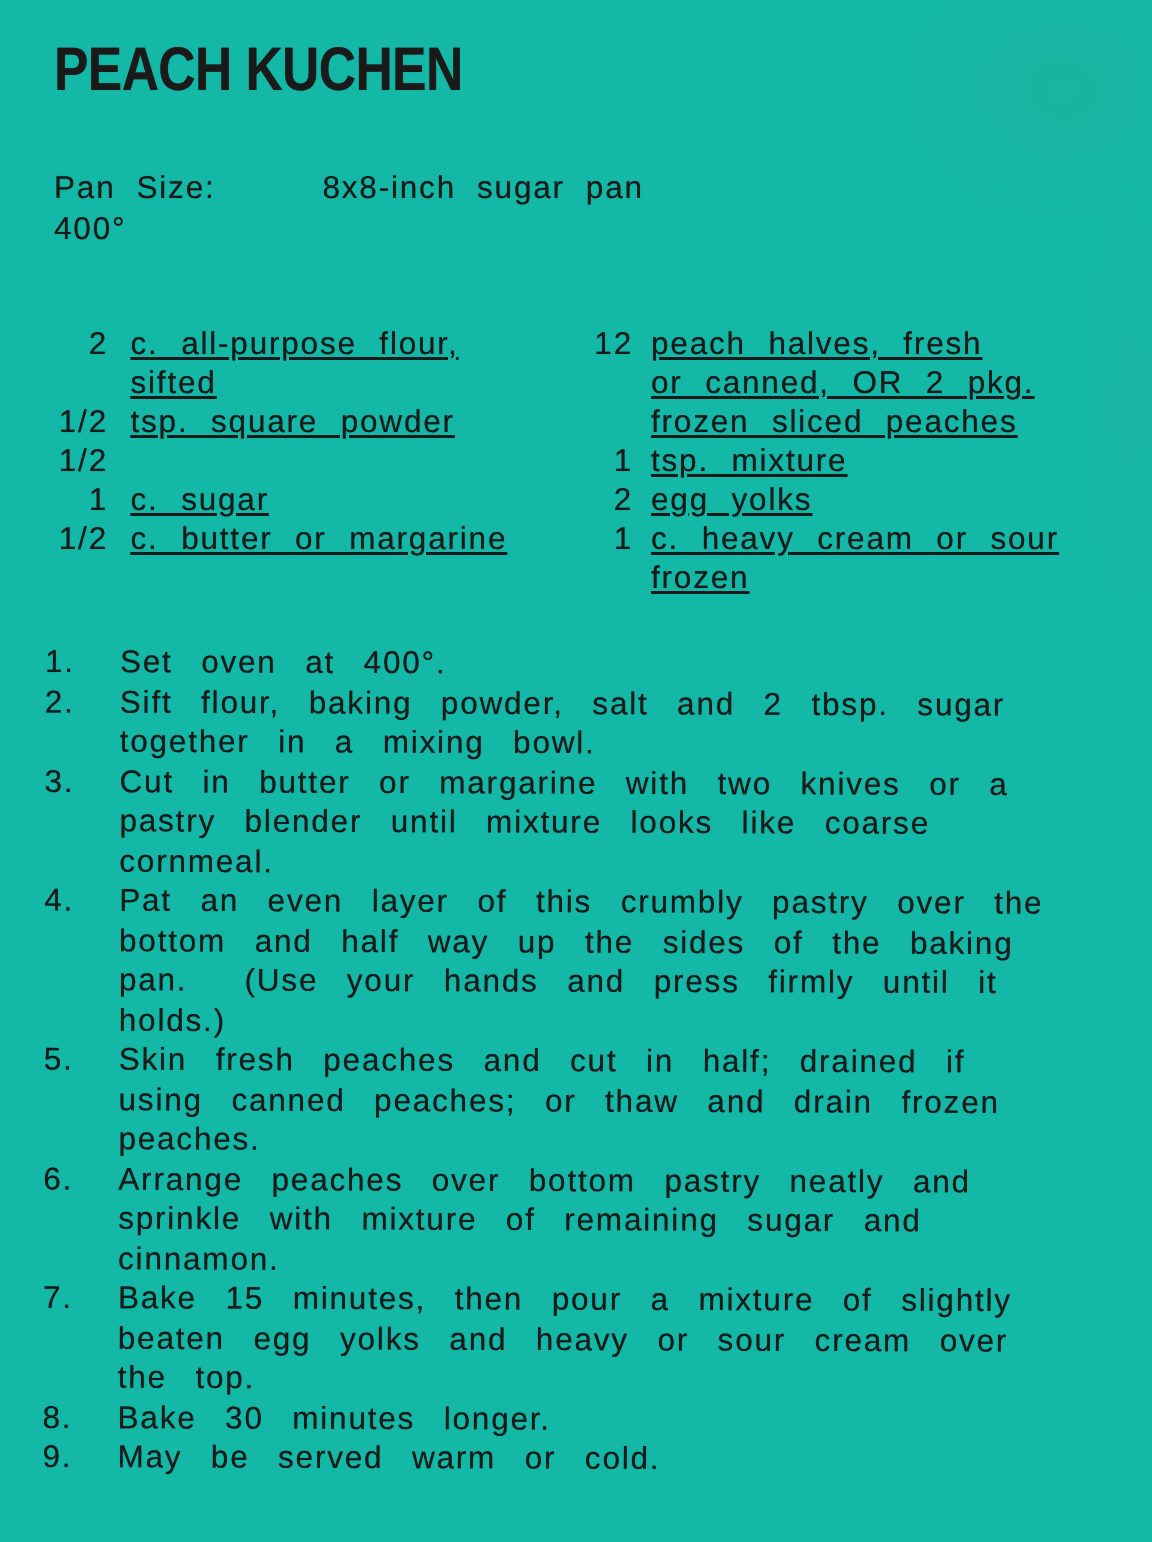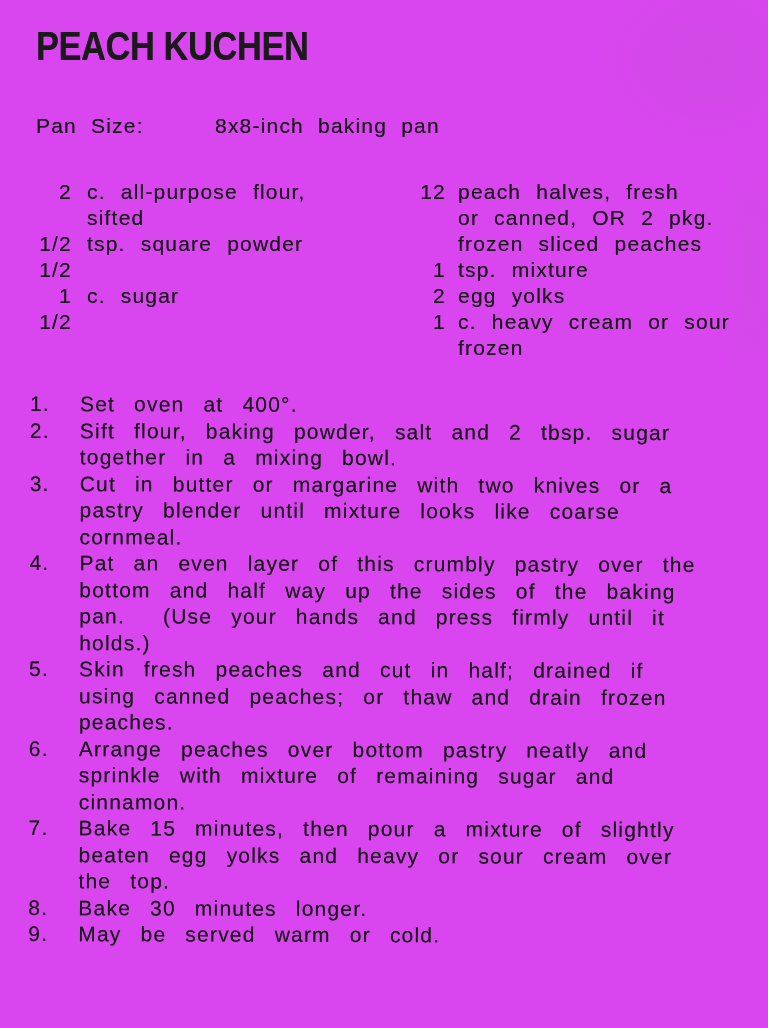--- a/index.html
+++ b/index.html
@@ -5,21 +5,21 @@
   html, body {
     margin: 0;
     padding: 0;
     background: #e9e9e9;
   }
   .page {
     position: relative;
     width: 768px;
     height: 1028px;
     margin: 0 auto;
-    background: #d946ef;
+    background: #14b8a6;
     overflow: hidden;
     box-sizing: border-box;
     padding: 26px 10px 0 36px;
     font-family: "Liberation Sans", "DejaVu Sans", sans-serif;
     color: #1a1a1a;
     -webkit-font-smoothing: antialiased;
   }
   .ink {
     text-shadow: 0 0 0.5px rgba(20,20,20,0.65);
   }
@@ -45,53 +45,53 @@
     line-height: 40px;
     font-weight: bold;
     letter-spacing: -0.5px;
     transform: scaleX(0.84);
     transform-origin: left center;
     white-space: nowrap;
   }
 
   
   .meta {
-    margin: 0 0 40px 0;
+    margin: 0 0 51px 0;
     font-size: 21px;
     line-height: 27px;
     letter-spacing: 1.2px;
     word-spacing: 7px;
   }
   .meta-row {
     display: grid;
     grid-template-columns: 179px 1fr;
   }
 
   
   .ingredients {
     display: flex;
     margin: 0 0 30px 0;
     font-size: 21px;
     line-height: 26px;
     letter-spacing: 1.2px;
     word-spacing: 8px;
   }
   .ing-col-left { width: 351px; flex: 0 0 auto; }
-  .ing-col-right { flex: 1 1 auto; margin-left: 33px; }
+  .ing-col-right { flex: 1 1 auto; margin-left: 9px; }
   .ing-row {
     display: grid;
     column-gap: 15px;
     grid-template-columns: 36px 1fr;
   }
   .ing-col-right .ing-row {
     column-gap: 12px;
     grid-template-columns: 26px 1fr;
   }
   .ing-qty { text-align: right; white-space: nowrap; }
-  .ing-text { white-space: pre-line; }
+  .ing-text { white-space: pre-line; text-decoration: underline; }
 
   
   .steps {
     margin-left: -6px;
     font-size: 21px;
     line-height: 26.5px;
     letter-spacing: 1.2px;
     word-spacing: 12px;
     transform: rotate(0.18deg);
     transform-origin: left top;
@@ -109,25 +109,26 @@
 
 <div class="page">
   <div class="smudge smudge-tr"></div>
   <div class="smudge smudge-right"></div>
 
   <h1 class="title ink">PEACH KUCHEN</h1>
 
   <div class="meta ink">
     <div class="meta-row">
       <span class="meta-label">Pan Size:</span>
-      <span class="meta-value">8x8-inch baking pan</span>
+      <span class="meta-value">8x8-inch sugar pan</span>
     </div>
     <div class="meta-row">
     </div>
     <div class="meta-row">
+      <span class="meta-value">400°</span>
     </div>
   </div>
 
   <div class="ingredients ink">
     <div class="ing-col-left">
       <div class="ing-row">
         <span class="ing-qty">2</span>
         <span class="ing-text">c. all-purpose flour,
 sifted</span>
       </div>
@@ -137,20 +138,21 @@
       </div>
       <div class="ing-row">
         <span class="ing-qty">1/2</span>
       </div>
       <div class="ing-row">
         <span class="ing-qty">1</span>
         <span class="ing-text">c. sugar</span>
       </div>
       <div class="ing-row">
         <span class="ing-qty">1/2</span>
+        <span class="ing-text">c. butter or margarine</span>
       </div>
     </div>
     <div class="ing-col-right">
       <div class="ing-row">
         <span class="ing-qty">12</span>
         <span class="ing-text">peach halves, fresh
 or canned, OR 2 pkg.
 frozen sliced peaches</span>
       </div>
       <div class="ing-row">

